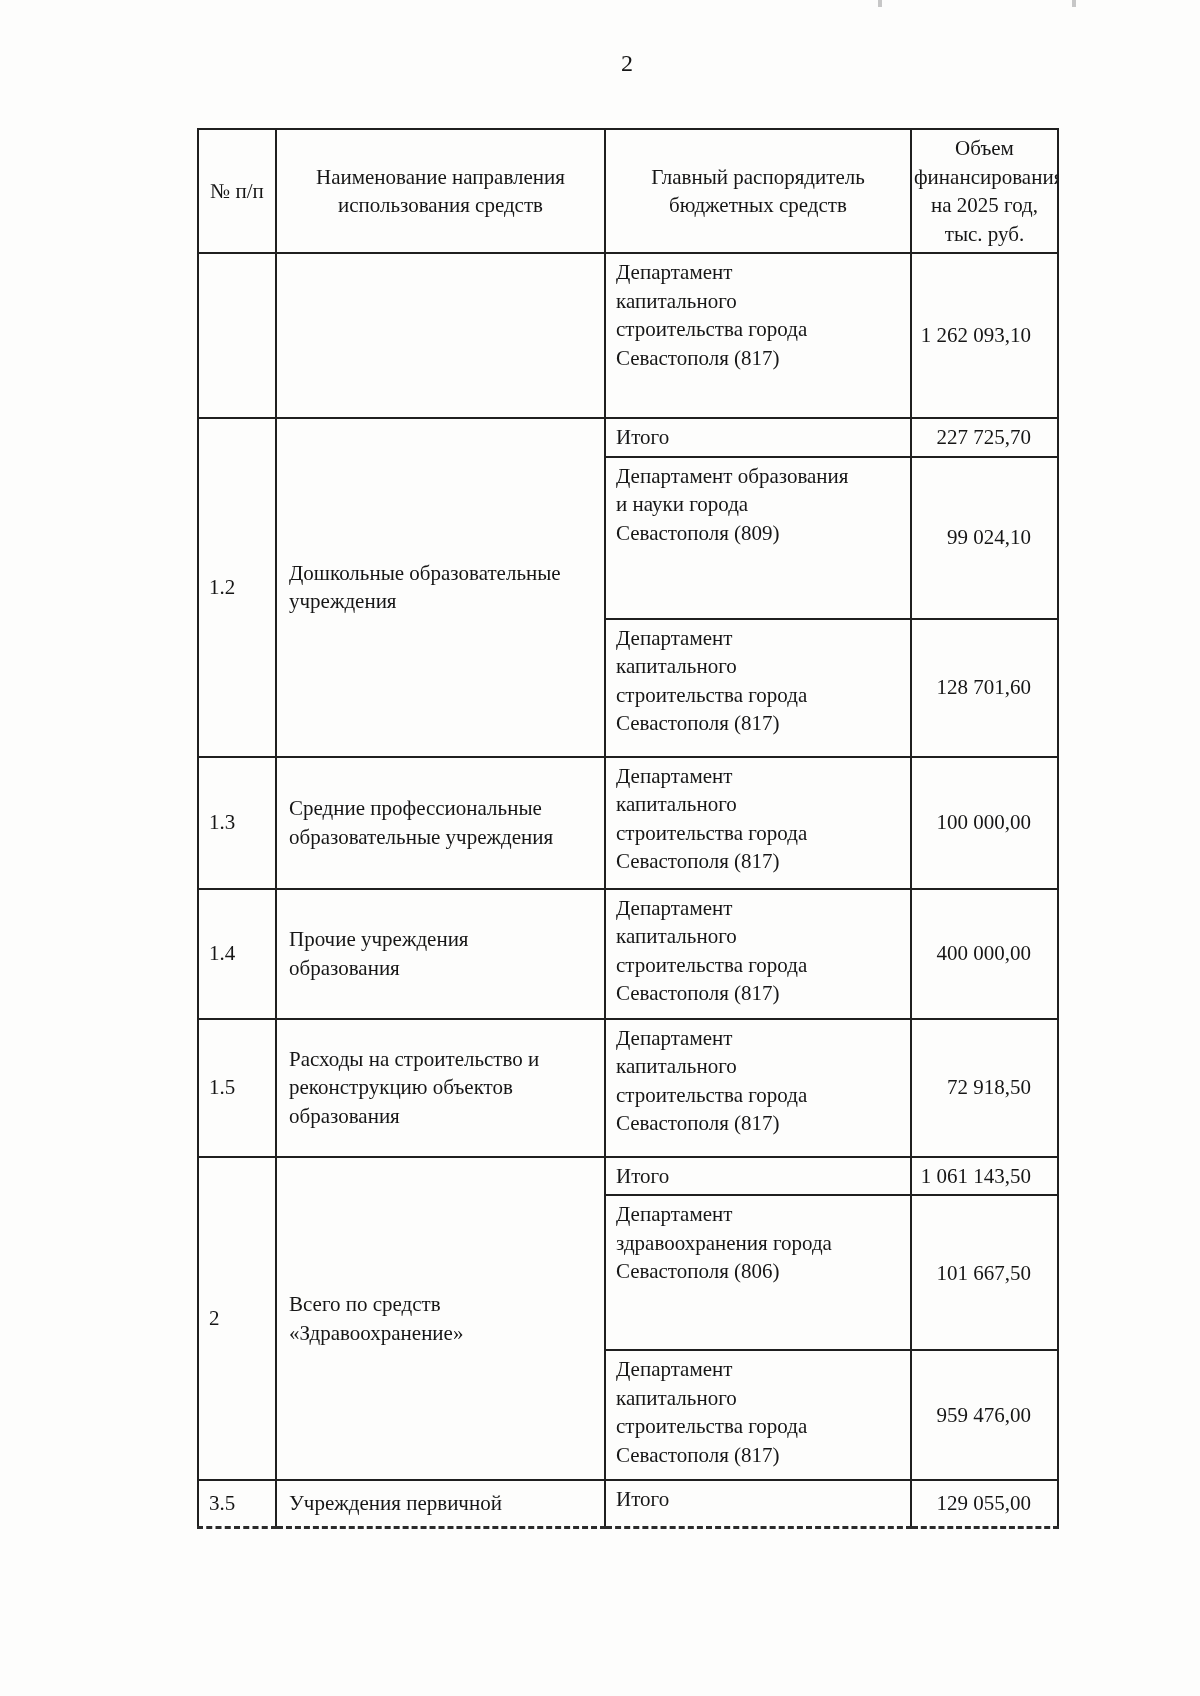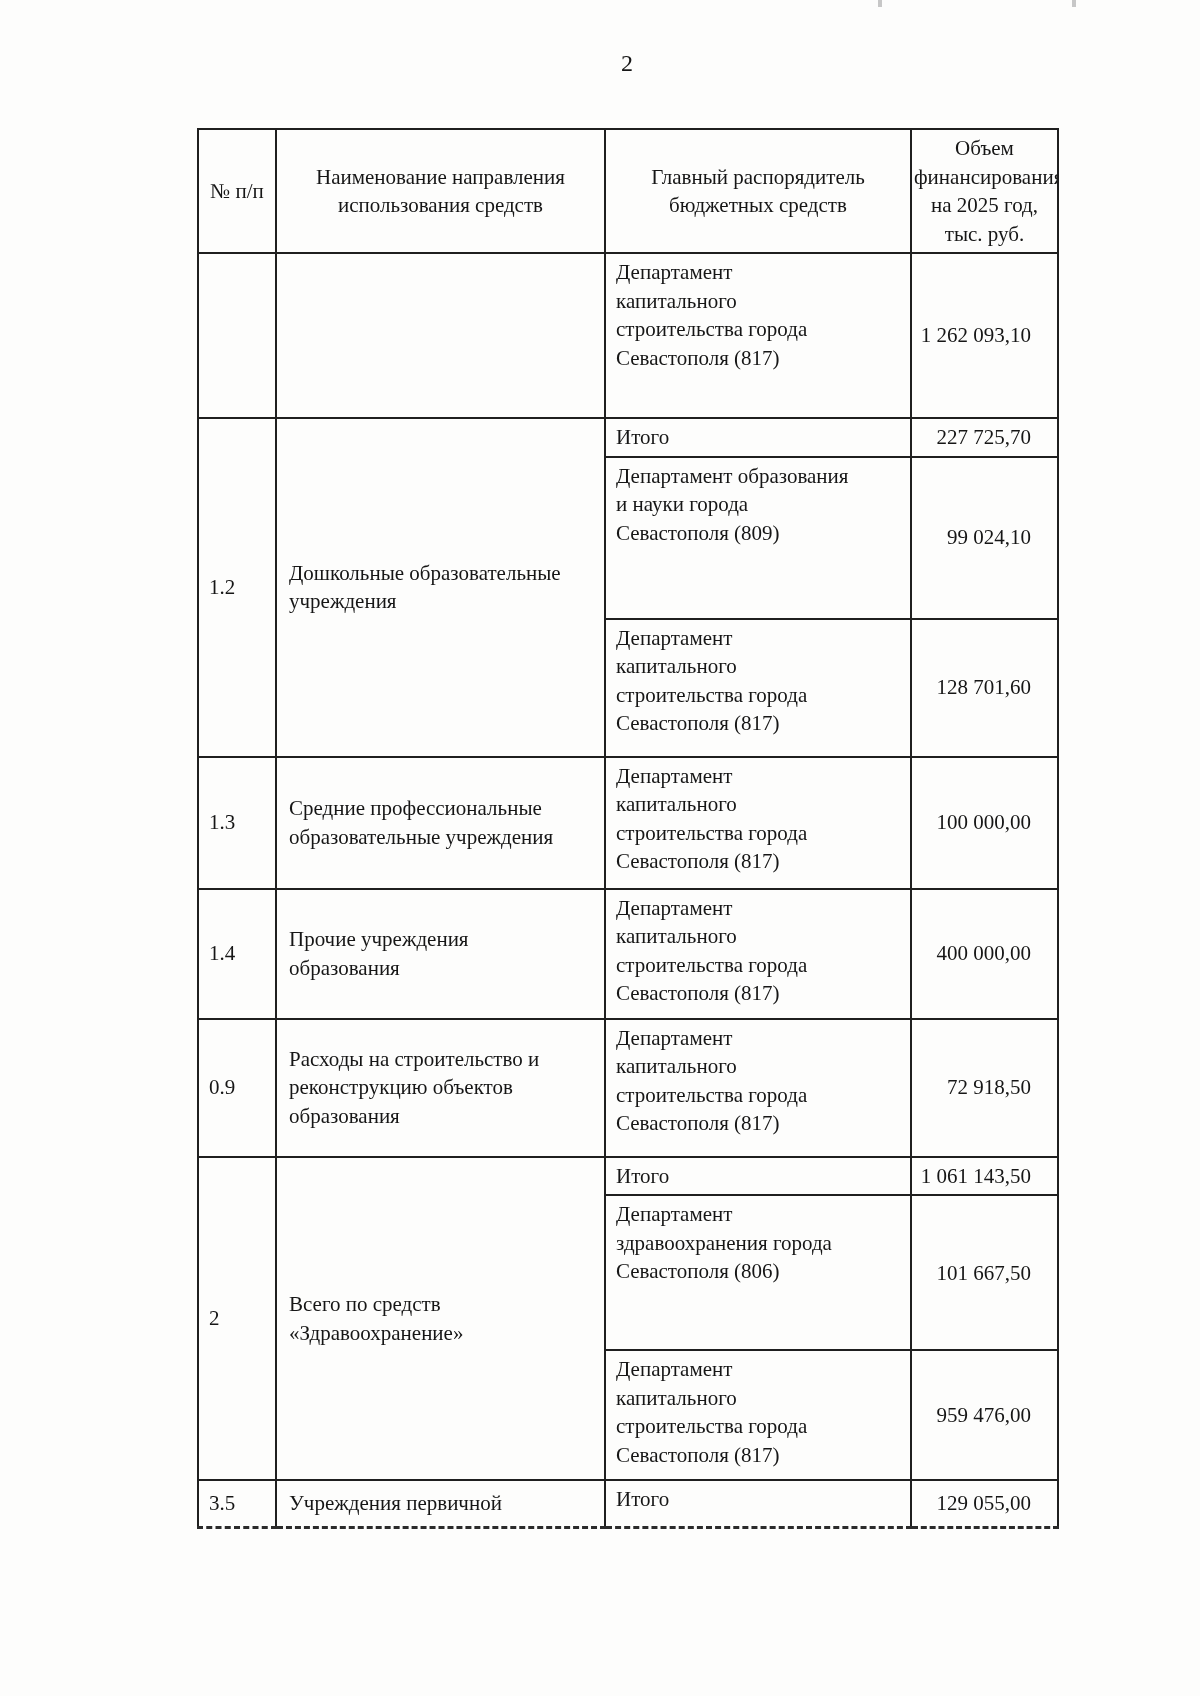--- a/index.html
+++ b/index.html
@@ -124,21 +124,21 @@
       </tr>
 
       <tr class="h-14">
         <td class="num">1.4</td>
         <td class="nm">Прочие учреждения образования</td>
         <td class="mgr">Департамент капитального строительства города Севастополя (817)</td>
         <td class="amt">400 000,00</td>
       </tr>
 
       <tr class="h-15">
-        <td class="num">0.9</td>
+        <td class="num">1.5</td>
         <td class="nm">Расходы на строительство и реконструкцию объектов образования</td>
         <td class="mgr">Департамент капитального строительства города Севастополя (817)</td>
         <td class="amt">72 918,50</td>
       </tr>
 
       <tr class="h-it2">
         <td class="num" rowspan="3">2</td>
         <td class="nm" rowspan="3">Всего по средств «Здравоохранение»</td>
         <td class="mgr itogo">Итого</td>
         <td class="amt">1 061 143,50</td>

